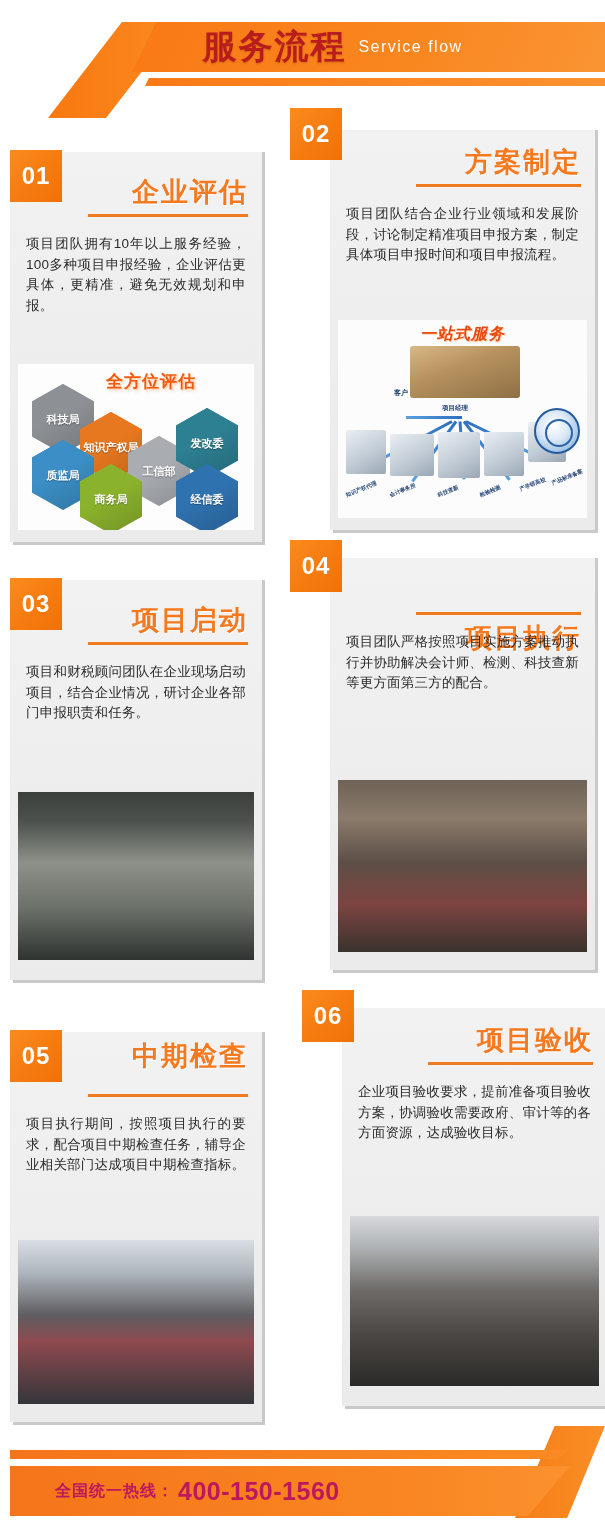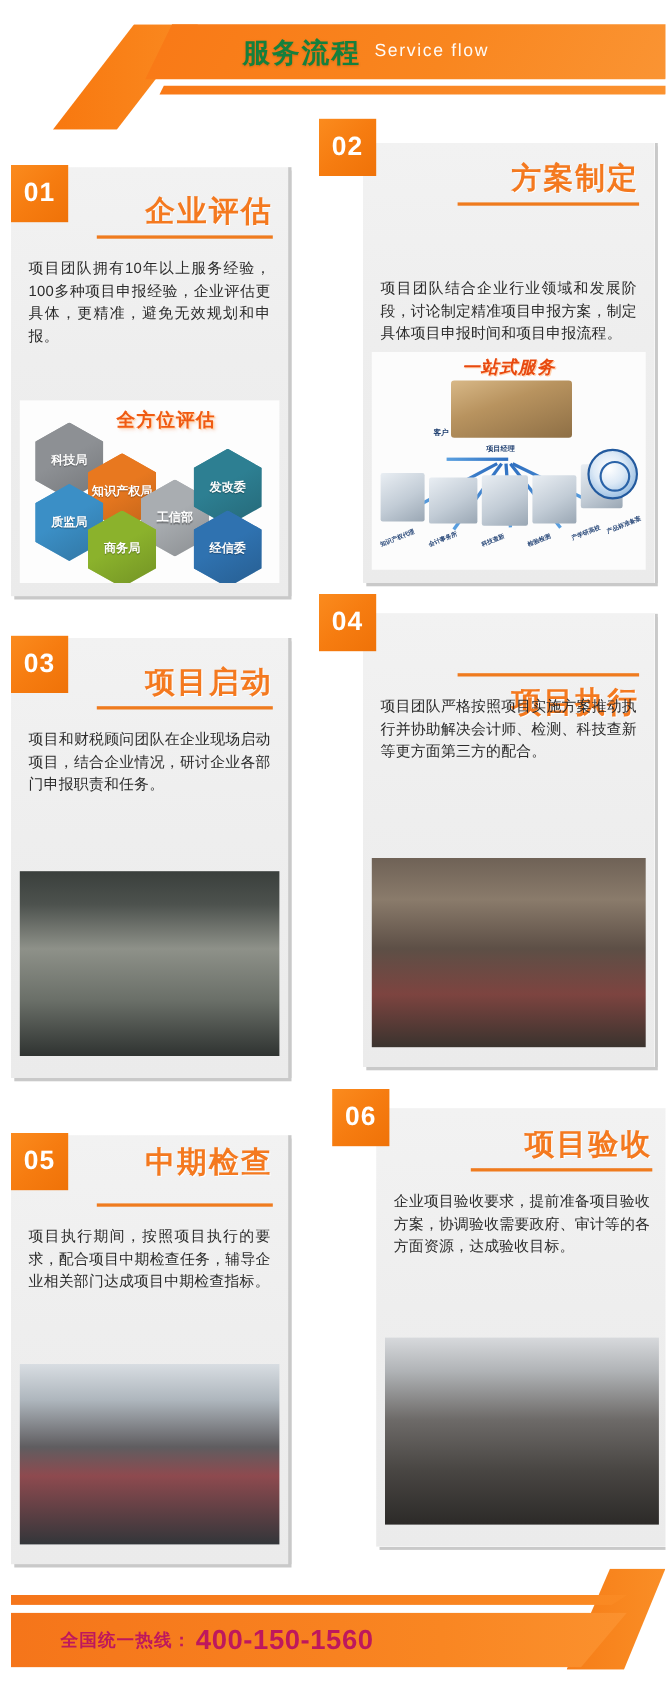--- a/index.html
+++ b/index.html
@@ -25,21 +25,21 @@
     position:absolute; left:48px; top:22px; width:132px; height:96px;
     background:linear-gradient(90deg,#f8780f 0%,#fa8a21 100%);
     clip-path:polygon(56% 0%,100% 0%,44% 100%,0% 100%);
   }
   .hdr-text {
     position:absolute; left:0; top:22px; width:605px; height:50px;
     display:flex; align-items:center; justify-content:center;
     padding-left:60px; gap:12px; pointer-events:none;
   }
   .hdr-cn {
-    color:#15803d; font-size:25px; font-weight:bold; letter-spacing:2px;
+    color:#b91c1c; font-size:34px; font-weight:bold; letter-spacing:2px;
     text-shadow:0 1px 2px rgba(150,60,0,.35);
   }
   .hdr-en { color:#fff; font-size:16px; letter-spacing:1.5px; opacity:.97; }
 
   
   .card {
     position:absolute;
     background:linear-gradient(180deg,#f2f2f2 0%,#eeeeee 45%,#ebebeb 100%);
     box-shadow:3px 0 0 #c9c9c9, 3px 3px 0 #c9c9c9;
   }
@@ -187,21 +187,21 @@
         <span>经信委</span>
       </div>
   </div>
 
   <div class="badge" style="left:0px;top:-2px;">01</div>
 </div>
 
 <div class="card right" style="top:130px;height:400px;">
   <div class="card-title" style="top:14px;">方案制定</div>
   <div class="title-rule" style="left:86px;right:14px;top:54px;"></div>
-  <div class="card-body" style="left:16px;right:16px;top:74px;margin-top:48px;">项目团队结合企业行业领域和发展阶段，讨论制定精准项目申报方案，制定具体项目申报时间和项目申报流程。</div>
+  <div class="card-body" style="left:16px;right:16px;top:74px;">项目团队结合企业行业领域和发展阶段，讨论制定精准项目申报方案，制定具体项目申报时间和项目申报流程。</div>
 
   <div class="onestop" style="left:8px;top:190px;width:249px;height:198px;">
     <div class="os-title">一站式服务</div>
     <div class="os-photo" style="left:72px;top:26px;width:110px;height:52px;"></div>
 
     <div class="os-arrow" style="left:124px;top:96px;width:56px;transform:rotate(180deg);"></div>
     <div class="os-arrow" style="left:128px;top:100px;width:80px;transform:rotate(26deg);"></div>
     <div class="os-arrow" style="left:126px;top:100px;width:74px;transform:rotate(52deg);"></div>
     <div class="os-arrow" style="left:122px;top:100px;width:58px;transform:rotate(86deg);"></div>
     <div class="os-arrow" style="left:118px;top:100px;width:74px;transform:rotate(126deg);"></div>

